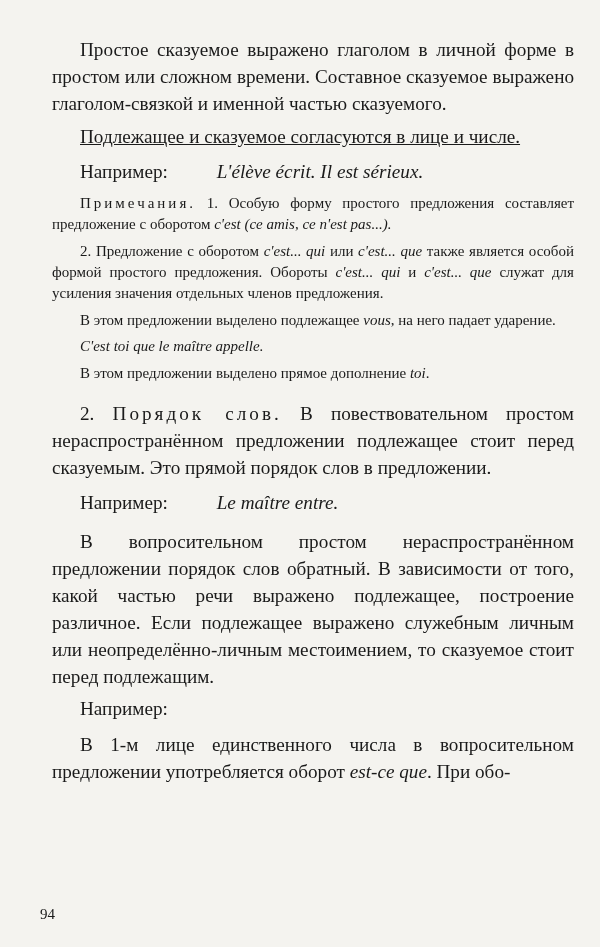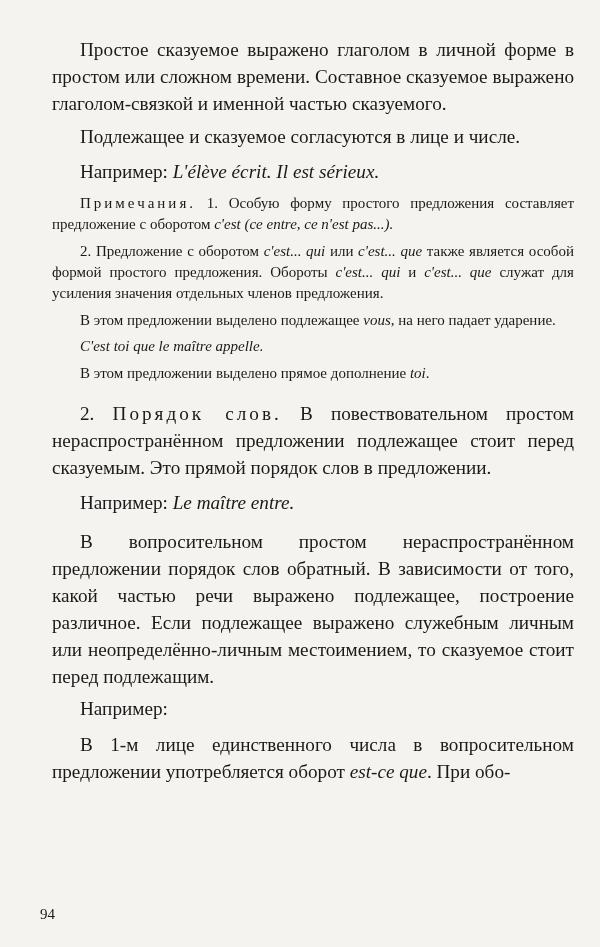--- a/index.html
+++ b/index.html
@@ -8,23 +8,23 @@
     background: #f4f3ef;
     color: #1a1a1a;
     font-family: "Liberation Serif", "DejaVu Serif", serif;
     position: relative;
   }
   .page { position: absolute; left: 52px; top: 36px; width: 522px; }
   .p {
     font-size: 19.2px; line-height: 27px; text-align: justify;
     text-indent: 28px; margin: 0;
   }
-  .p.gap { margin-top: 6px; }
+  .p.gap { margin-top: 6px; text-decoration: underline; }
   .ex { font-size: 19.2px; line-height: 27px; margin: 8px 0 0 28px; }
-  .ex i { font-style: italic; }
+  .ex i { font-style: italic; margin-left: 44px; }
   .small {
     font-size: 15px; line-height: 21px; text-align: justify;
     text-indent: 28px; margin: 0;
   }
   .small-ex { font-size: 15px; line-height: 21px; margin: 5px 0 0 28px; }
   .small.gap { margin-top: 6px; }
   .notes { margin-top: 8px; }
   .spaced { letter-spacing: 3px; }
   i { font-style: italic; }
   .ex-multi { display: flex; font-size: 19.2px; line-height: 25px; margin: 6px 0 0 28px; }
@@ -38,21 +38,21 @@
 <div class="page">
 
   <p class="p">Простое сказуемое выражено глаголом в личной форме в простом или сложном времени. Составное сказуемое выражено глаголом-связкой и именной частью сказуемого.</p>
   <p class="p gap">Подлежащее и сказуемое согласуются в лице и числе.</p>
   <div class="ex">
     <span>Например:</span>
     <i>L'élève écrit. Il est sérieux.</i>
   </div>
 
   <div class="notes">
-    <p class="small"><span class="spaced">Примечания.</span><span> 1. Особую форму простого предложения составляет предложение с оборотом </span><i>c'est (ce entre</i><span>, </span><i>ce n'est pas...).</i></p>
+    <p class="small"><span class="spaced">Примечания.</span><span> 1. Особую форму простого предложения составляет предложение с оборотом </span><i>c'est (ce amis</i><span>, </span><i>ce n'est pas...).</i></p>
 
     <p class="small gap"><span>2. Предложение с оборотом </span><i>c'est... qui</i><span> или </span><i>c'est... que</i><span> также является особой формой простого предложения. Обороты </span><i>c'est... qui</i><span> и </span><i>c'est... que</i><span> служат для усиления значения отдельных членов предложения.</span></p>
 
     <p class="small gap"><span>В этом предложении выделено подлежащее </span><i>vous</i><span>, на него падает ударение.</span></p>
     <div class="small-ex">
       <i>C'est toi que le maître appelle.</i>
     </div>
     <p class="small gap"><span>В этом предложении выделено прямое дополнение </span><i>toi</i><span>.</span></p>
   </div>
 

